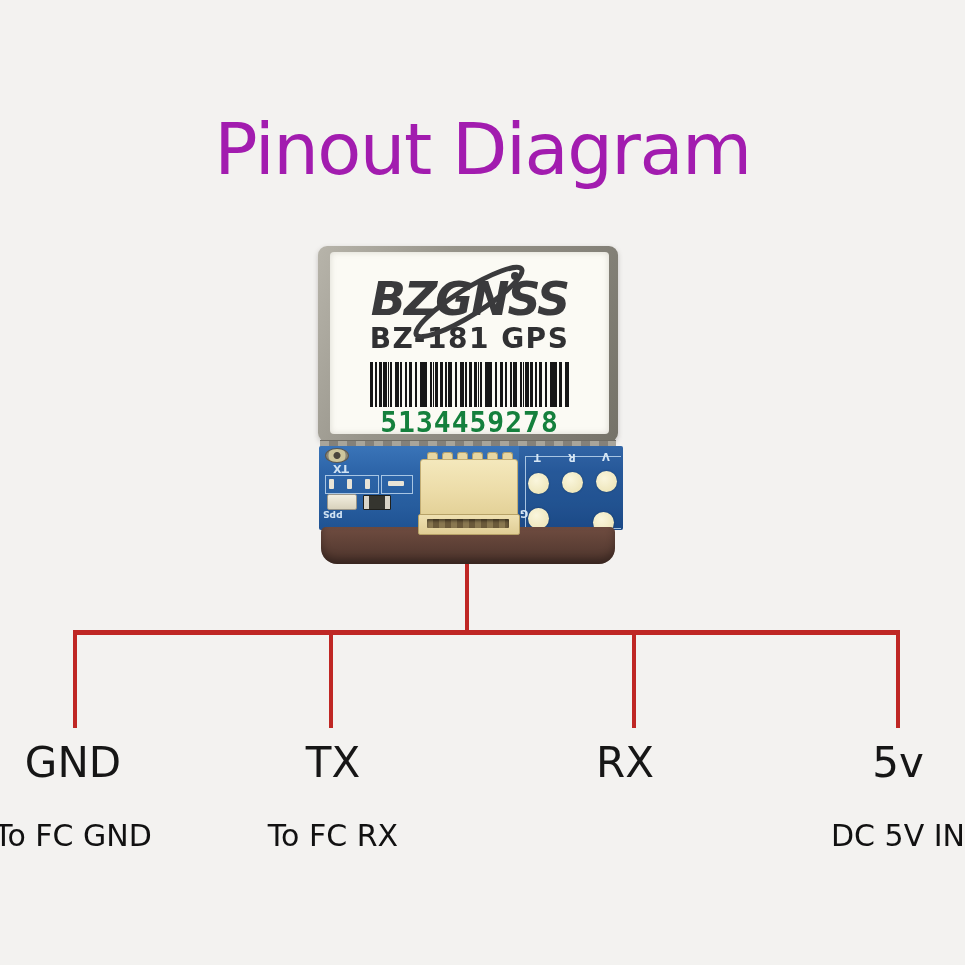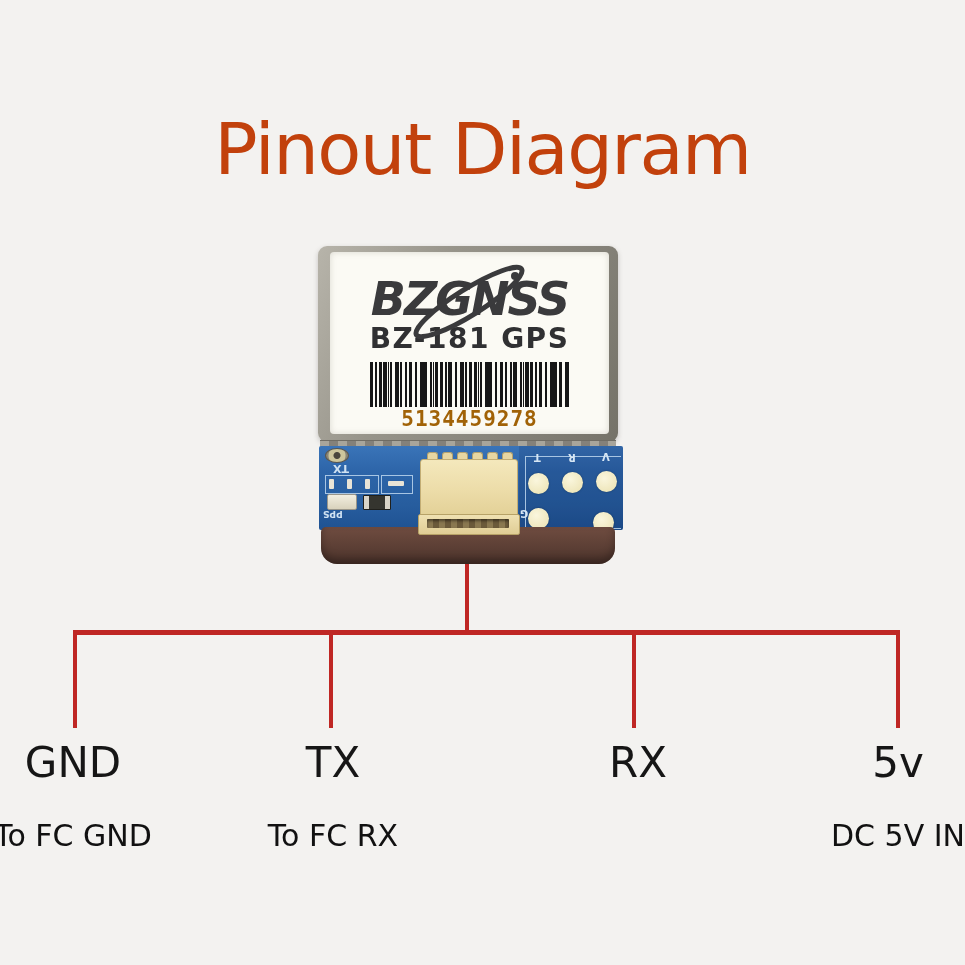--- a/index.html
+++ b/index.html
@@ -5,21 +5,21 @@
   html,body{margin:0;padding:0;background:#e8e7e5;}
   #canvas{
     position:relative;width:965px;height:965px;overflow:hidden;
     background:#f3f2f0;
     font-family:"DejaVu Sans",sans-serif;color:#1b1b1b;
   }
   
   .title{
     position:absolute;top:113px;left:0;width:100%;
     text-align:center;font-size:72px;font-weight:500;letter-spacing:-1.5px;
-    line-height:1;color:#c2410c;
+    line-height:1;color:#a21caf;
   }
   
   .module{position:absolute;left:318px;top:246px;width:306px;height:320px;z-index:2;}
   .shield{
     position:absolute;left:0;top:0;width:300px;height:196px;
     background:linear-gradient(115deg,#b7b4aa 0%,#97948a 35%,#86837a 70%,#757268 100%);
     border-radius:9px;box-shadow:0 2px 5px rgba(60,55,50,.25);
   }
   .label{
     position:absolute;left:12px;top:6px;right:9px;bottom:8px;
@@ -39,21 +39,21 @@
   .barcode{
     width:200px;height:45px;margin:9px auto 0;
     background:
       repeating-linear-gradient(90deg,#161616 0 2px,transparent 2px 5px),
       repeating-linear-gradient(90deg,#161616 0 1px,transparent 1px 9px),
       repeating-linear-gradient(90deg,#161616 0 3px,transparent 3px 13px);
     background-color:#fbfaf4;
   }
   .serial{
     margin-top:1px;font-family:"DejaVu Sans Mono",monospace;
-    font-size:21px;font-weight:bold;letter-spacing:1px;color:#a16207;line-height:1.1;
+    font-size:28px;font-weight:bold;letter-spacing:1px;color:#15803d;line-height:1.1;
   }
   .solder-row{
     position:absolute;left:2px;top:194px;width:296px;height:8px;
     background:repeating-linear-gradient(90deg,#a8a59b 0 9px,#84817a 9px 18px);
     border-top:1px solid #6f6c64;
   }
   .base{
     position:absolute;left:3px;top:281px;width:294px;height:37px;
     background:linear-gradient(180deg,#6f4c40 0%,#5c3f35 55%,#4c332b 100%);
     border-radius:5px 5px 16px 16px;
@@ -113,21 +113,21 @@
     box-shadow:inset 0 2px 3px rgba(0,0,0,.45);
   }
   
   .wire{position:absolute;background:#bf2724;z-index:1;}
   .stem{left:465px;top:556px;width:4px;height:78px;}
   .hbar{left:73px;top:630px;width:827px;height:5px;}
   .drop{top:632px;width:4px;height:96px;}
   .d1{left:73px;} .d2{left:329px;} .d3{left:632px;} .d4{left:896px;}
   
   .pin{position:absolute;top:740px;width:220px;text-align:center;z-index:3;}
-  .p1{left:-37px;} .p2{left:223px;} .p3{left:528px;} .p4{left:788px;}
+  .p1{left:-37px;} .p2{left:223px;} .p3{left:515px;} .p4{left:788px;}
   .pin-name{font-size:42px;line-height:46px;color:#161616;}
   .pin-desc{margin-top:34px;font-size:30px;line-height:32px;color:#111;}
 </style>
 </head>
 <body>
 
 <div id="canvas">
 
   <div class="title">Pinout Diagram</div>
 

